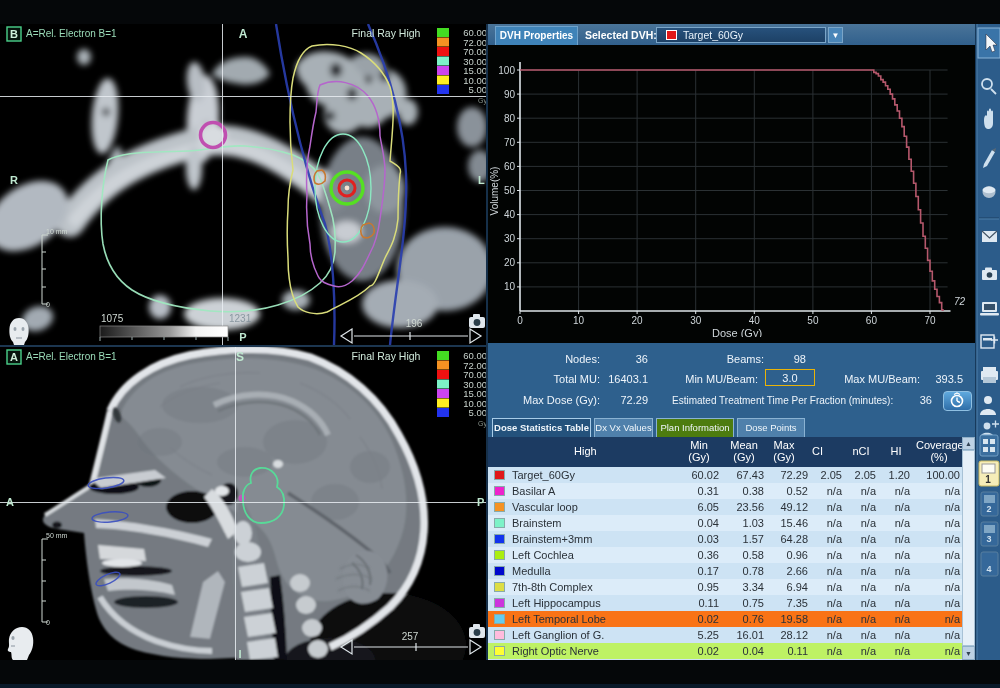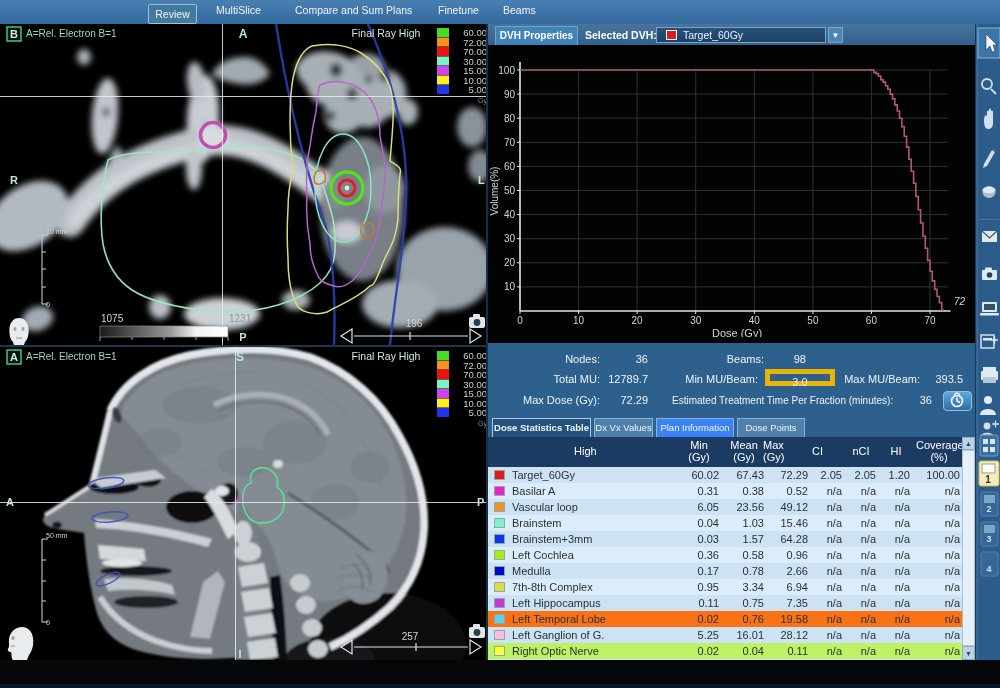--- a/index.html
+++ b/index.html
@@ -20,27 +20,20 @@
 #bottomedge{left:0;top:684px;width:1000px;height:4px;background:#0a1929}
 .row{position:absolute;left:0;width:474px;height:16px;line-height:16px}
 .row .sw{position:absolute;left:6px;top:3px;width:11px;height:10px;border:1px solid #8aa}
 .row .nm{position:absolute;left:24px;top:0}
 .num{position:absolute;top:0;text-align:right}
 .tab2{position:absolute;top:1px;height:19px;font-size:9.5px;line-height:18px;text-align:center;color:#f0f6fb;white-space:nowrap;overflow:hidden}
 </style></head>
 <body>
 <div id="app">
 
-  <div id="menubar" class="abs">
-    <div class="mi" id="review">Review</div>
-    <div class="mi" style="left:216px">MultiSlice</div>
-    <div class="mi" style="left:295px">Compare and Sum Plans</div>
-    <div class="mi" style="left:438px">Finetune</div>
-    <div class="mi" style="left:503px">Beams</div>
-  </div>
 
   <div class="abs" id="axialwrap" style="left:0;top:24px;width:488px;height:321px;background:#000"></div>
 <svg class="abs" style="left:0;top:24px" width="488" height="321" viewBox="0 0 488 321">
 <defs>
 <filter id="b3" x="-40%" y="-40%" width="180%" height="180%">
           <feGaussianBlur stdDeviation="3"></feGaussianBlur>
         </filter>
 <filter id="b2" x="-40%" y="-40%" width="180%" height="180%">
           <feGaussianBlur stdDeviation="2"></feGaussianBlur>
         </filter>
@@ -392,48 +385,48 @@
 <text x="466" y="260" fill="#cfd6da" font-size="10" font-style="italic">72</text>
 <path d="M32.0,25.0 L383.4,25.0 L383.4,25.0 L385.8,25.0 L385.8,27.4 L388.1,27.4 L388.1,28.6 L390.4,28.6 L390.4,31.0 L392.8,31.0 L392.8,34.6 L395.1,34.6 L395.1,37.1 L397.5,37.1 L397.5,40.7 L399.8,40.7 L399.8,44.3 L402.2,44.3 L402.2,49.1 L404.5,49.1 L404.5,53.9 L406.8,53.9 L406.8,59.9 L409.2,59.9 L409.2,66.0 L411.5,66.0 L411.5,73.2 L413.9,73.2 L413.9,81.6 L416.2,81.6 L416.2,91.3 L418.6,91.3 L418.6,102.1 L420.9,102.1 L420.9,114.2 L423.2,114.2 L423.2,126.2 L425.6,126.2 L425.6,138.3 L427.9,138.3 L427.9,151.5 L430.3,151.5 L430.3,164.8 L432.6,164.8 L432.6,178.0 L435.0,178.0 L435.0,191.3 L437.3,191.3 L437.3,203.3 L439.6,203.3 L439.6,215.4 L442.0,215.4 L442.0,226.2 L444.3,226.2 L444.3,235.9 L446.7,235.9 L446.7,244.3 L449.0,244.3 L449.0,251.5 L451.4,251.5 L451.4,257.6 L453.7,257.6 L453.7,264.8 L454.9,264.8 L454.9,266.0" fill="none" stroke="#b5586c" stroke-width="1.6"></path>
 </svg>
 
   <div id="stats" class="abs">
     <div class="num" style="left:0;top:10px;width:112px">Nodes:</div>
     <div class="num" style="left:120px;top:10px;width:40px">36</div>
     <div class="num" style="left:166px;top:10px;width:110px">Beams:</div>
     <div class="num" style="left:278px;top:10px;width:40px">98</div>
     <div class="num" style="left:0;top:30px;width:112px">Total MU:</div>
-    <div class="num" style="left:120px;top:30px;width:40px">12789.7</div>
+    <div class="num" style="left:120px;top:30px;width:40px">16403.1</div>
     <div class="num" style="left:160px;top:30px;width:110px">Min MU/Beam:</div>
-    <div class="abs" style="left:277px;top:26px;width:70px;height:17px;border:5px solid #eab308;text-align:center;line-height:16px">3.0</div>
+    <div class="abs" style="left:277px;top:26px;width:50px;height:17px;border:1px solid #eab308;text-align:center;line-height:16px">3.0</div>
     <div class="num" style="left:340px;top:30px;width:92px">Max MU/Beam:</div>
     <div class="num" style="left:435px;top:30px;width:40px">393.5</div>
     <div class="num" style="left:0;top:51px;width:112px">Max Dose (Gy):</div>
     <div class="num" style="left:120px;top:51px;width:40px">72.29</div>
     <div class="abs" style="left:184px;top:52px;font-size:10px">Estimated Treatment Time Per Fraction (minutes):</div>
     <div class="num" style="left:404px;top:51px;width:40px">36</div>
     <div class="abs" style="left:455px;top:48px;width:29px;height:20px;background:linear-gradient(#5fa9de,#2f6ea8);border:1px solid #8fc0e2;border-radius:4px"><svg width="27" height="18" viewBox="0 0 27 18">
           <circle cx="13" cy="9" r="5.5" fill="none" stroke="#fff" stroke-width="1.6"></circle>
           <path d="M13,9 L13,5.5 M13,9 L16,10.5" stroke="#fff" stroke-width="1.4" fill="none"></path>
           <path d="M10,2.5 L13,1 L16,2.5" stroke="#fff" stroke-width="1.3" fill="none"></path>
         </svg></div>
   </div>
 
   <div id="tabs2" class="abs">
     <div class="tab2" style="left:4px;width:99px;background:#24527c;border:1px solid #a8cce8;border-bottom:none;font-weight:bold">Dose Statistics Table</div>
     <div class="tab2" style="left:106px;width:59px;background:#4f80ab;border:1px solid #8ab2d2;border-bottom:none">Dx Vx Values</div>
-    <div class="tab2" style="left:168px;width:78px;background:#3b82f6;border:1px solid #8ab2d2;border-bottom:none">Plan Information</div>
+    <div class="tab2" style="left:168px;width:78px;background:#4d7c0f;border:1px solid #8ab2d2;border-bottom:none">Plan Information</div>
     <div class="tab2" style="left:249px;width:68px;background:#4f80ab;border:1px solid #8ab2d2;border-bottom:none">Dose Points</div>
   </div>
 
   <div id="theader" class="abs">
     <div class="abs" style="left:86px;top:8px">High</div>
     <div class="abs" style="left:190px;top:2px;width:42px;text-align:center">Min<br>(Gy)</div>
     <div class="abs" style="left:234px;top:2px;width:44px;text-align:center">Mean<br>(Gy)</div>
-    <div class="abs" style="left:275px;top:2px;width:42px;text-align:left">Max<br>(Gy)</div>
+    <div class="abs" style="left:275px;top:2px;width:42px;text-align:center">Max<br>(Gy)</div>
     <div class="abs" style="left:324px;top:8px;width:36px;text-align:left">CI</div>
     <div class="abs" style="left:356px;top:8px;width:34px;text-align:center">nCI</div>
     <div class="abs" style="left:393px;top:8px;width:30px;text-align:center">HI</div>
     <div class="abs" style="left:428px;top:2px;width:46px;text-align:center">Coverage<br>(%)</div>
   </div>
 
   <div id="trows" class="abs">
 <div class="row" style="top:0px;background:#cde3f4">
         <span class="sw" style="background:#e01818"></span>
         <span class="nm">Target_60Gy</span>

